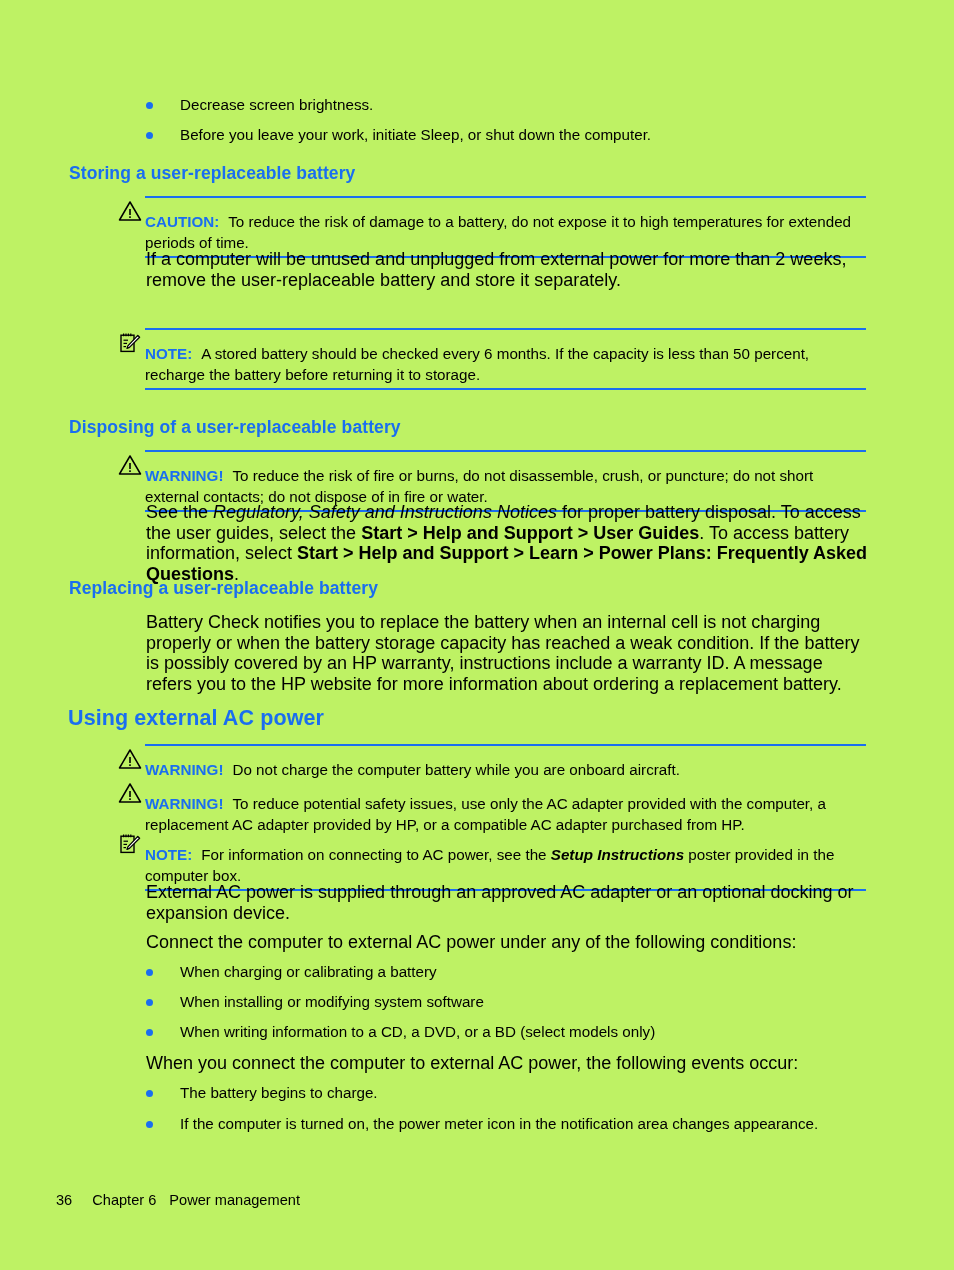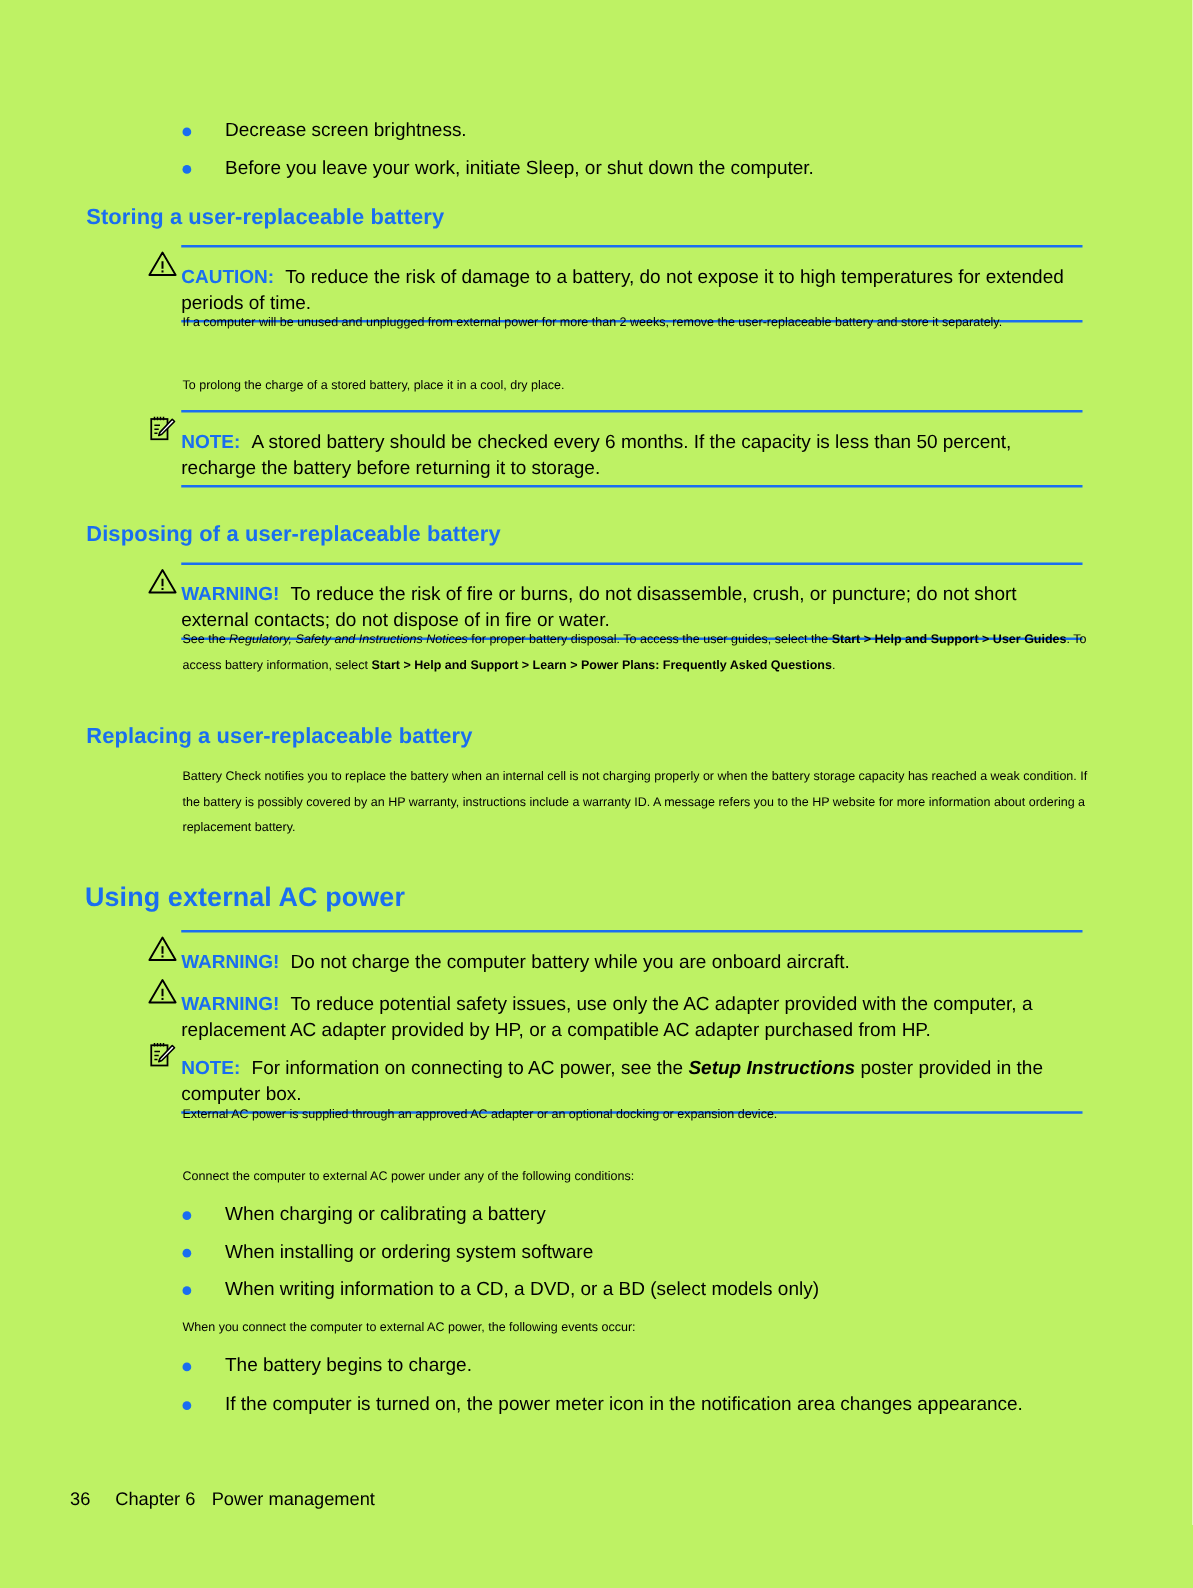--- a/index.html
+++ b/index.html
@@ -16,21 +16,21 @@
     width: 954px;
     height: 1270px;
     background: #bef264;
     overflow: hidden;
     box-sizing: border-box;
   }
 
   
   .body-text {
     position: absolute;
-    font-size: 10px;
+    font-size: 18px;
     line-height: 20.5px;
     color: #000000;
   }
   .body-text b { font-weight: bold; }
   .body-text i { font-style: italic; }
 
   
   .h2 {
     position: absolute;
     left: 69px;
@@ -147,21 +147,20 @@
       </svg>
     </div>
     <div class="admon-body">
       <span class="admon-label">CAUTION:</span><span>To reduce the risk of damage to a battery, do not expose it to high temperatures for extended periods of time.</span>
     </div>
     <div class="rule bottom"></div>
   </div>
 
   <div class="body-text" style="left:146px; top:249px; width:722px">If a computer will be unused and unplugged from external power for more than 2 weeks, remove the user-replaceable battery and store it separately.</div>
 
-  <div class="body-text" style="left:146px; top:299px; width:722px">To prolong the charge of a stored battery, place it in a cool, dry place.</div>
 
   <div class="admon" style="top:328px">
     <div class="rule top"></div>
     <div class="admon-icon">
       <svg width="24" height="22" viewBox="0 0 24 22">
         <rect x="3" y="3.2" width="13" height="16.2" fill="none" stroke="#000" stroke-width="1.4"></rect>
         <line x1="5.6" y1="1.4" x2="5.6" y2="4.2" stroke="#000" stroke-width="1.2"></line>
         <line x1="8.0" y1="1.4" x2="8.0" y2="4.2" stroke="#000" stroke-width="1.2"></line>
         <line x1="10.4" y1="1.4" x2="10.4" y2="4.2" stroke="#000" stroke-width="1.2"></line>
         <line x1="12.8" y1="1.4" x2="12.8" y2="4.2" stroke="#000" stroke-width="1.2"></line>
@@ -255,21 +254,21 @@
   <div class="body-text" style="left:146px; top:882px; width:722px">External AC power is supplied through an approved AC adapter or an optional docking or expansion device.</div>
 
   <div class="body-text" style="left:146px; top:932px; width:760px">Connect the computer to external AC power under any of the following conditions:</div>
 
   <div class="bullet-row" style="top:962px">
     <span class="bullet-dot"></span>
     <span class="bullet-label">When charging or calibrating a battery</span>
   </div>
   <div class="bullet-row" style="top:992px">
     <span class="bullet-dot"></span>
-    <span class="bullet-label">When installing or ordering system software</span>
+    <span class="bullet-label">When installing or modifying system software</span>
   </div>
   <div class="bullet-row" style="top:1022px">
     <span class="bullet-dot"></span>
     <span class="bullet-label">When writing information to a CD, a DVD, or a BD (select models only)</span>
   </div>
 
   <div class="body-text" style="left:146px; top:1053px; width:760px">When you connect the computer to external AC power, the following events occur:</div>
 
   <div class="bullet-row" style="top:1083px">
     <span class="bullet-dot"></span>

